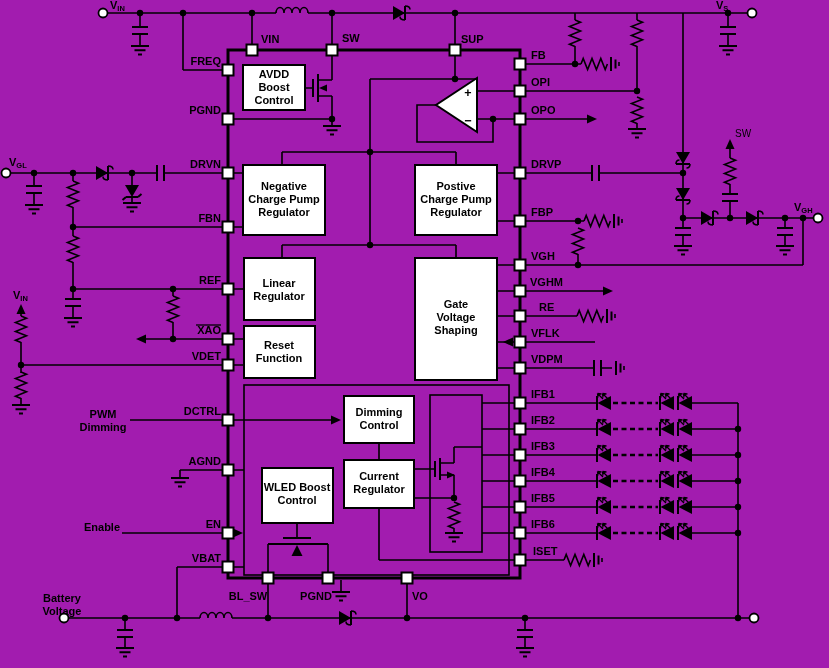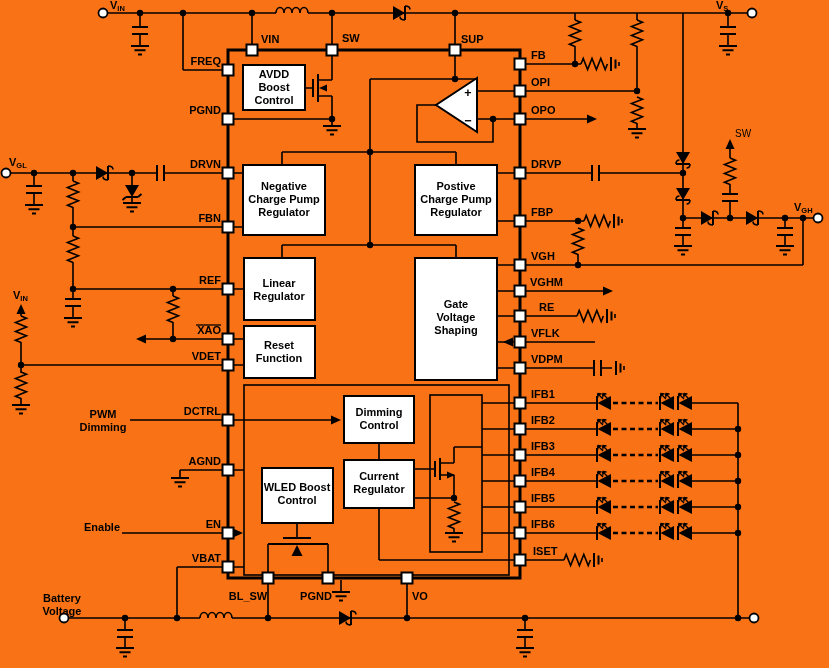--- a/index.html
+++ b/index.html
@@ -1,16 +1,16 @@
 <!DOCTYPE html>
 <html><head>
 <meta charset="utf-8">
 <style>
   html,body{margin:0;padding:0;background:#fff;}
-  #stage{width:829px;height:668px;position:relative;background:#f97316;}
+  #stage{width:829px;height:668px;position:relative;background:#a21caf;}
   svg{display:block;width:829px;height:668px;}
   text{font-family:"Liberation Sans",sans-serif;font-weight:bold;font-size:11px;fill:#000;}
   .sub{font-size:7.5px;font-weight:bold;}
   .mid{text-anchor:middle;}
   .end{text-anchor:end;}
   .sm{font-size:10px;font-weight:normal;}
   .op{font-size:12.5px;text-anchor:middle;}
   .w{stroke:#000;stroke-width:1.6;fill:none;}
   .w13{stroke:#000;stroke-width:1.3;fill:none;}
   .w2{stroke:#000;stroke-width:2;fill:none;}

